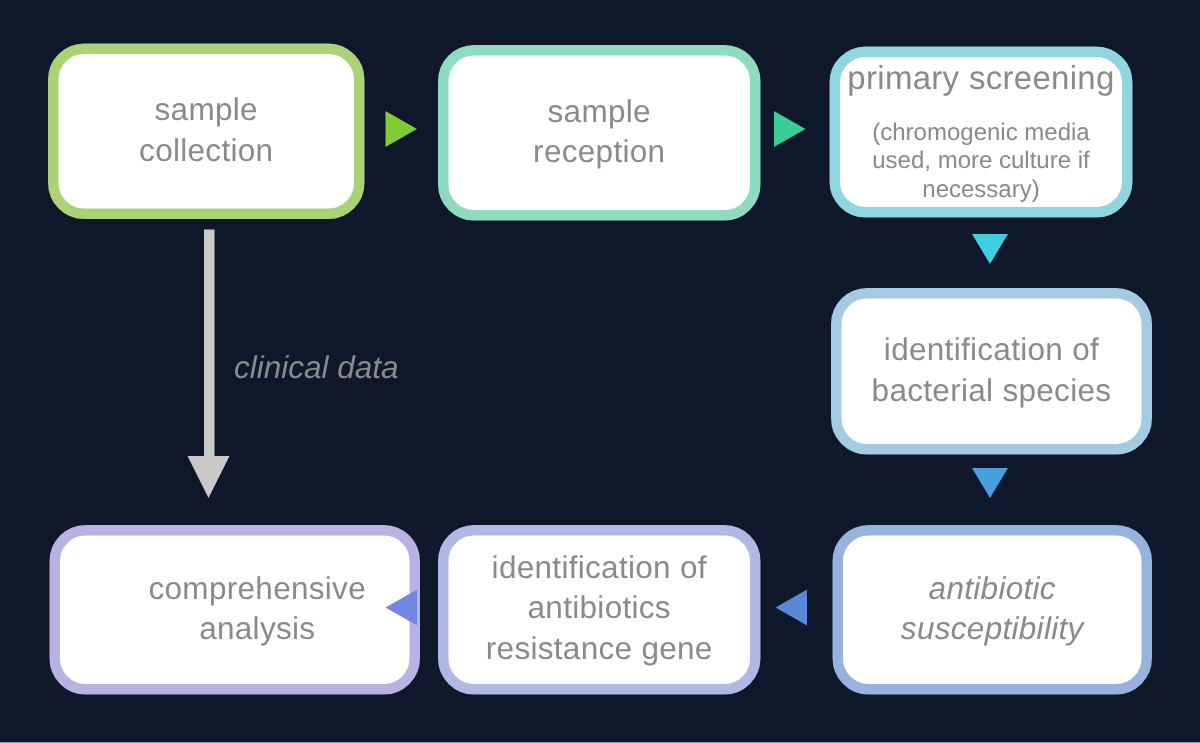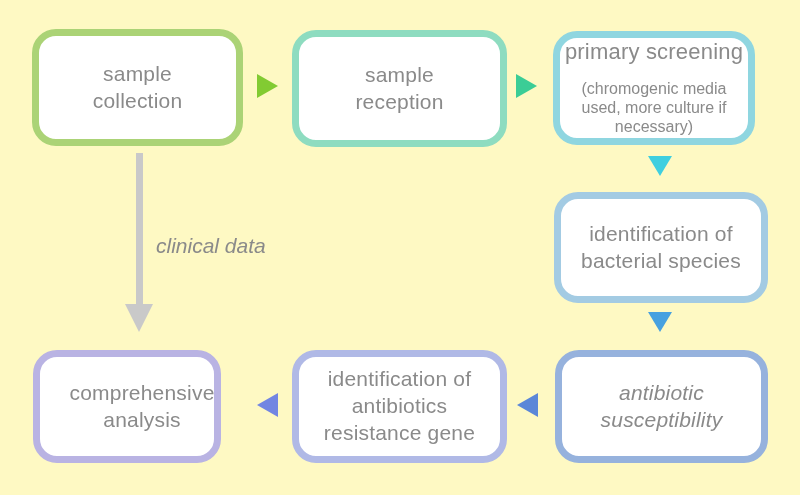--- a/index.html
+++ b/index.html
@@ -1,21 +1,21 @@
 <!DOCTYPE html>
 <html><head>
 <meta charset="utf-8">
 <style>
   html, body { margin: 0; padding: 0; background: #ffffff; }
   body { font-family: "Liberation Sans", "DejaVu Sans", sans-serif; }
   .canvas {
     position: relative;
     width: 800px;
     height: 495px;
-    background: #fef9c3;
+    background: #0f172a;
     overflow: hidden;
   }
   .box {
     position: absolute;
     box-sizing: border-box;
     border: 7px solid var(--c, #ccc);
     border-radius: 24px;
     background: #ffffff;
     display: flex;
     flex-direction: column;
@@ -53,21 +53,21 @@
     border-right: 12px solid transparent;
     border-top: 20px solid var(--c, #888);
   }
   
   .pos-box1 { left: 32px;  top: 29px;  width: 211px; height: 117px; }
   .pos-box2 { left: 292px; top: 30px;  width: 215px; height: 117px; }
   .pos-box3 { left: 553px; top: 31px;  width: 202px; height: 114px; }
   .pos-box4 { left: 554px; top: 192px; width: 214px; height: 111px; }
   .pos-box5 { left: 555px; top: 350px; width: 213px; height: 113px; font-style: italic; }
   .pos-box6 { left: 292px; top: 350px; width: 215px; height: 113px; }
-  .pos-box7 { left: 33px;  top: 350px; width: 188px; height: 113px; padding-left: 30px; }
+  .pos-box7 { left: 33px;  top: 350px; width: 247px; height: 113px; padding-left: 30px; }
   .pos-arrow1 { left: 257px; top: 74px; }
   .pos-arrow2 { left: 516px; top: 74px; }
   .pos-arrow3 { left: 648px; top: 156px; }
   .pos-arrow4 { left: 648px; top: 312px; }
   .pos-arrow5 { left: 517px; top: 393px; }
   .pos-arrow6 { left: 257px; top: 393px; }
   .gray-arrow-line {
     position: absolute;
     left: 136px; top: 153px;
     width: 7px; height: 152px;

